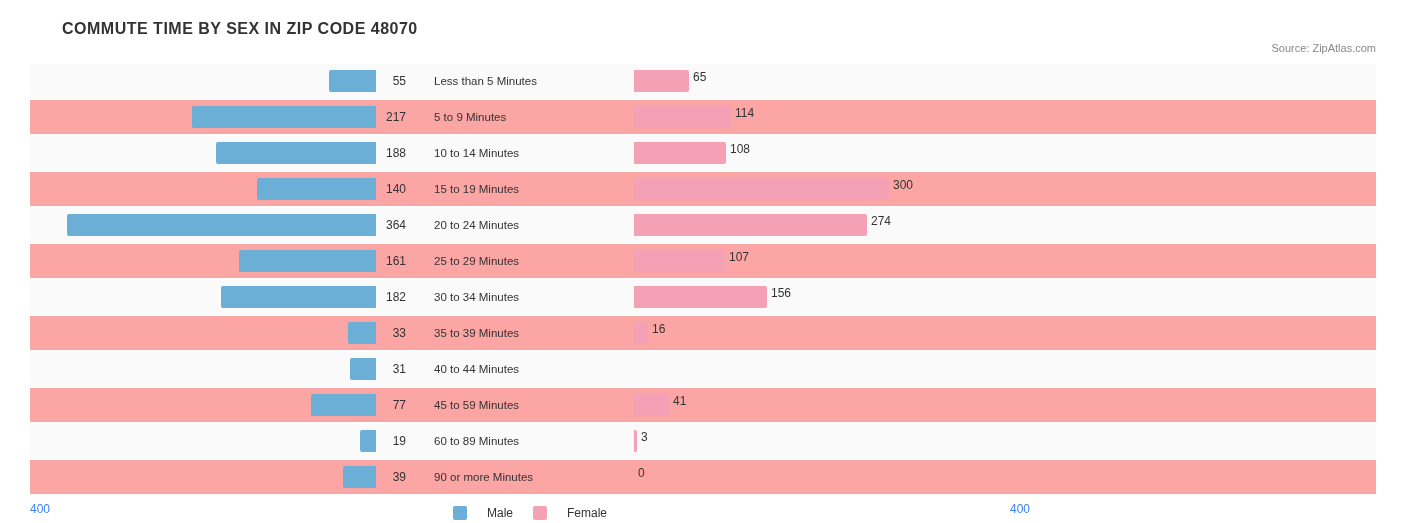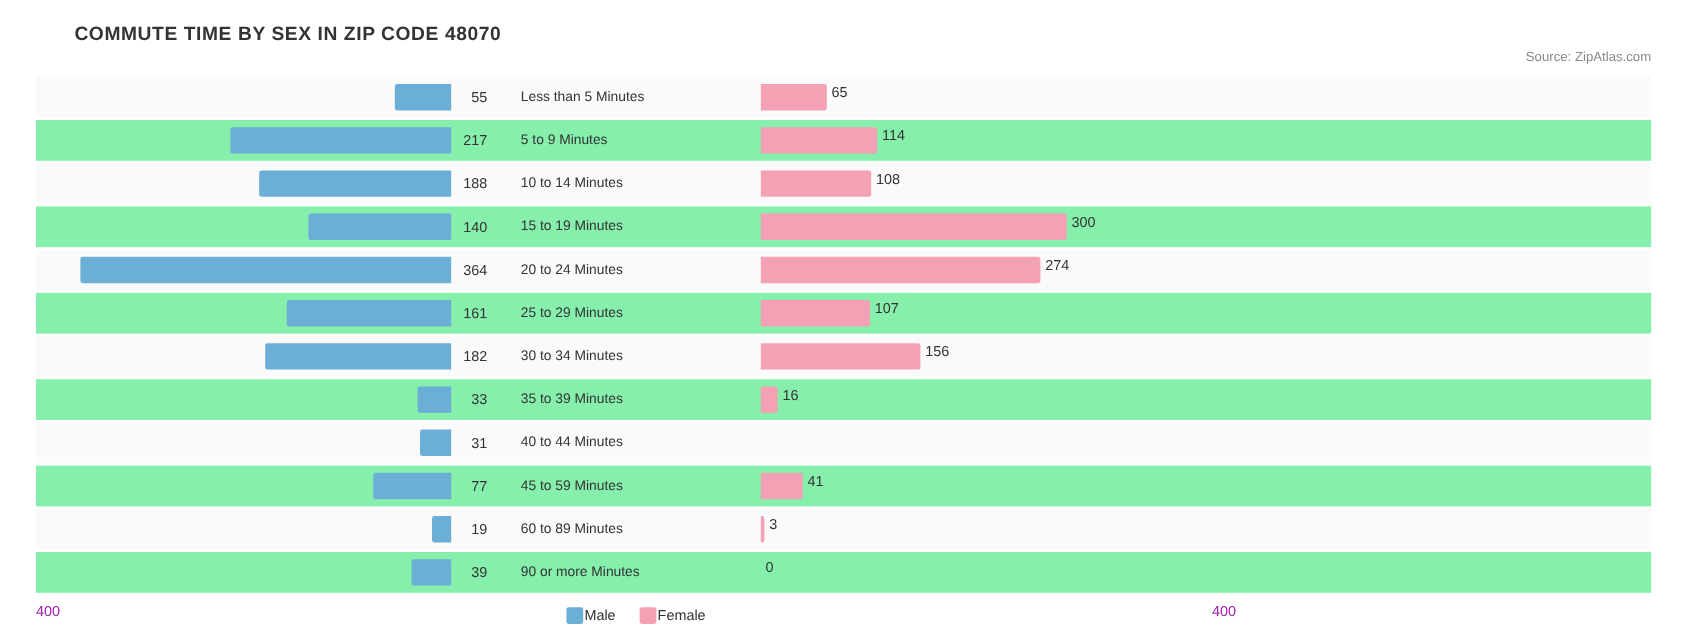--- a/index.html
+++ b/index.html
@@ -27,21 +27,21 @@
     }
     .chart-area {
       position: relative;
       width: 100%;
     }
     .bar-row {
       display: flex;
       align-items: center;
       margin-bottom: 2px;
       height: 34px;
-      background: #86efac;
+      background: #fca5a5;
     }
     .bar-row:nth-child(odd) {
       background: #fafafa;
     }
     .left-section {
       display: flex;
       align-items: center;
       justify-content: flex-end;
       width: 400px;
       padding-right: 4px;
@@ -94,33 +94,33 @@
       display: flex;
       justify-content: flex-start;
     }
     .axis-right {
       width: 400px;
       display: flex;
       justify-content: flex-end;
     }
     .axis-label {
       font-size: 12px;
-      color: #a21caf;
+      color: #3b82f6;
     }
     .legend {
       width: 200px;
       display: flex;
       justify-content: center;
       gap: 20px;
       margin-top: 8px;
     }
     .legend-item {
       display: flex;
       align-items: center;
-      gap: 1px;
+      gap: 20px;
       font-size: 12px;
       color: #333;
     }
     .legend-box {
       width: 14px;
       height: 14px;
       border-radius: 2px;
     }
     .legend-male { background: #6baed6; }
     .legend-female { background: #f4a0b5; }

